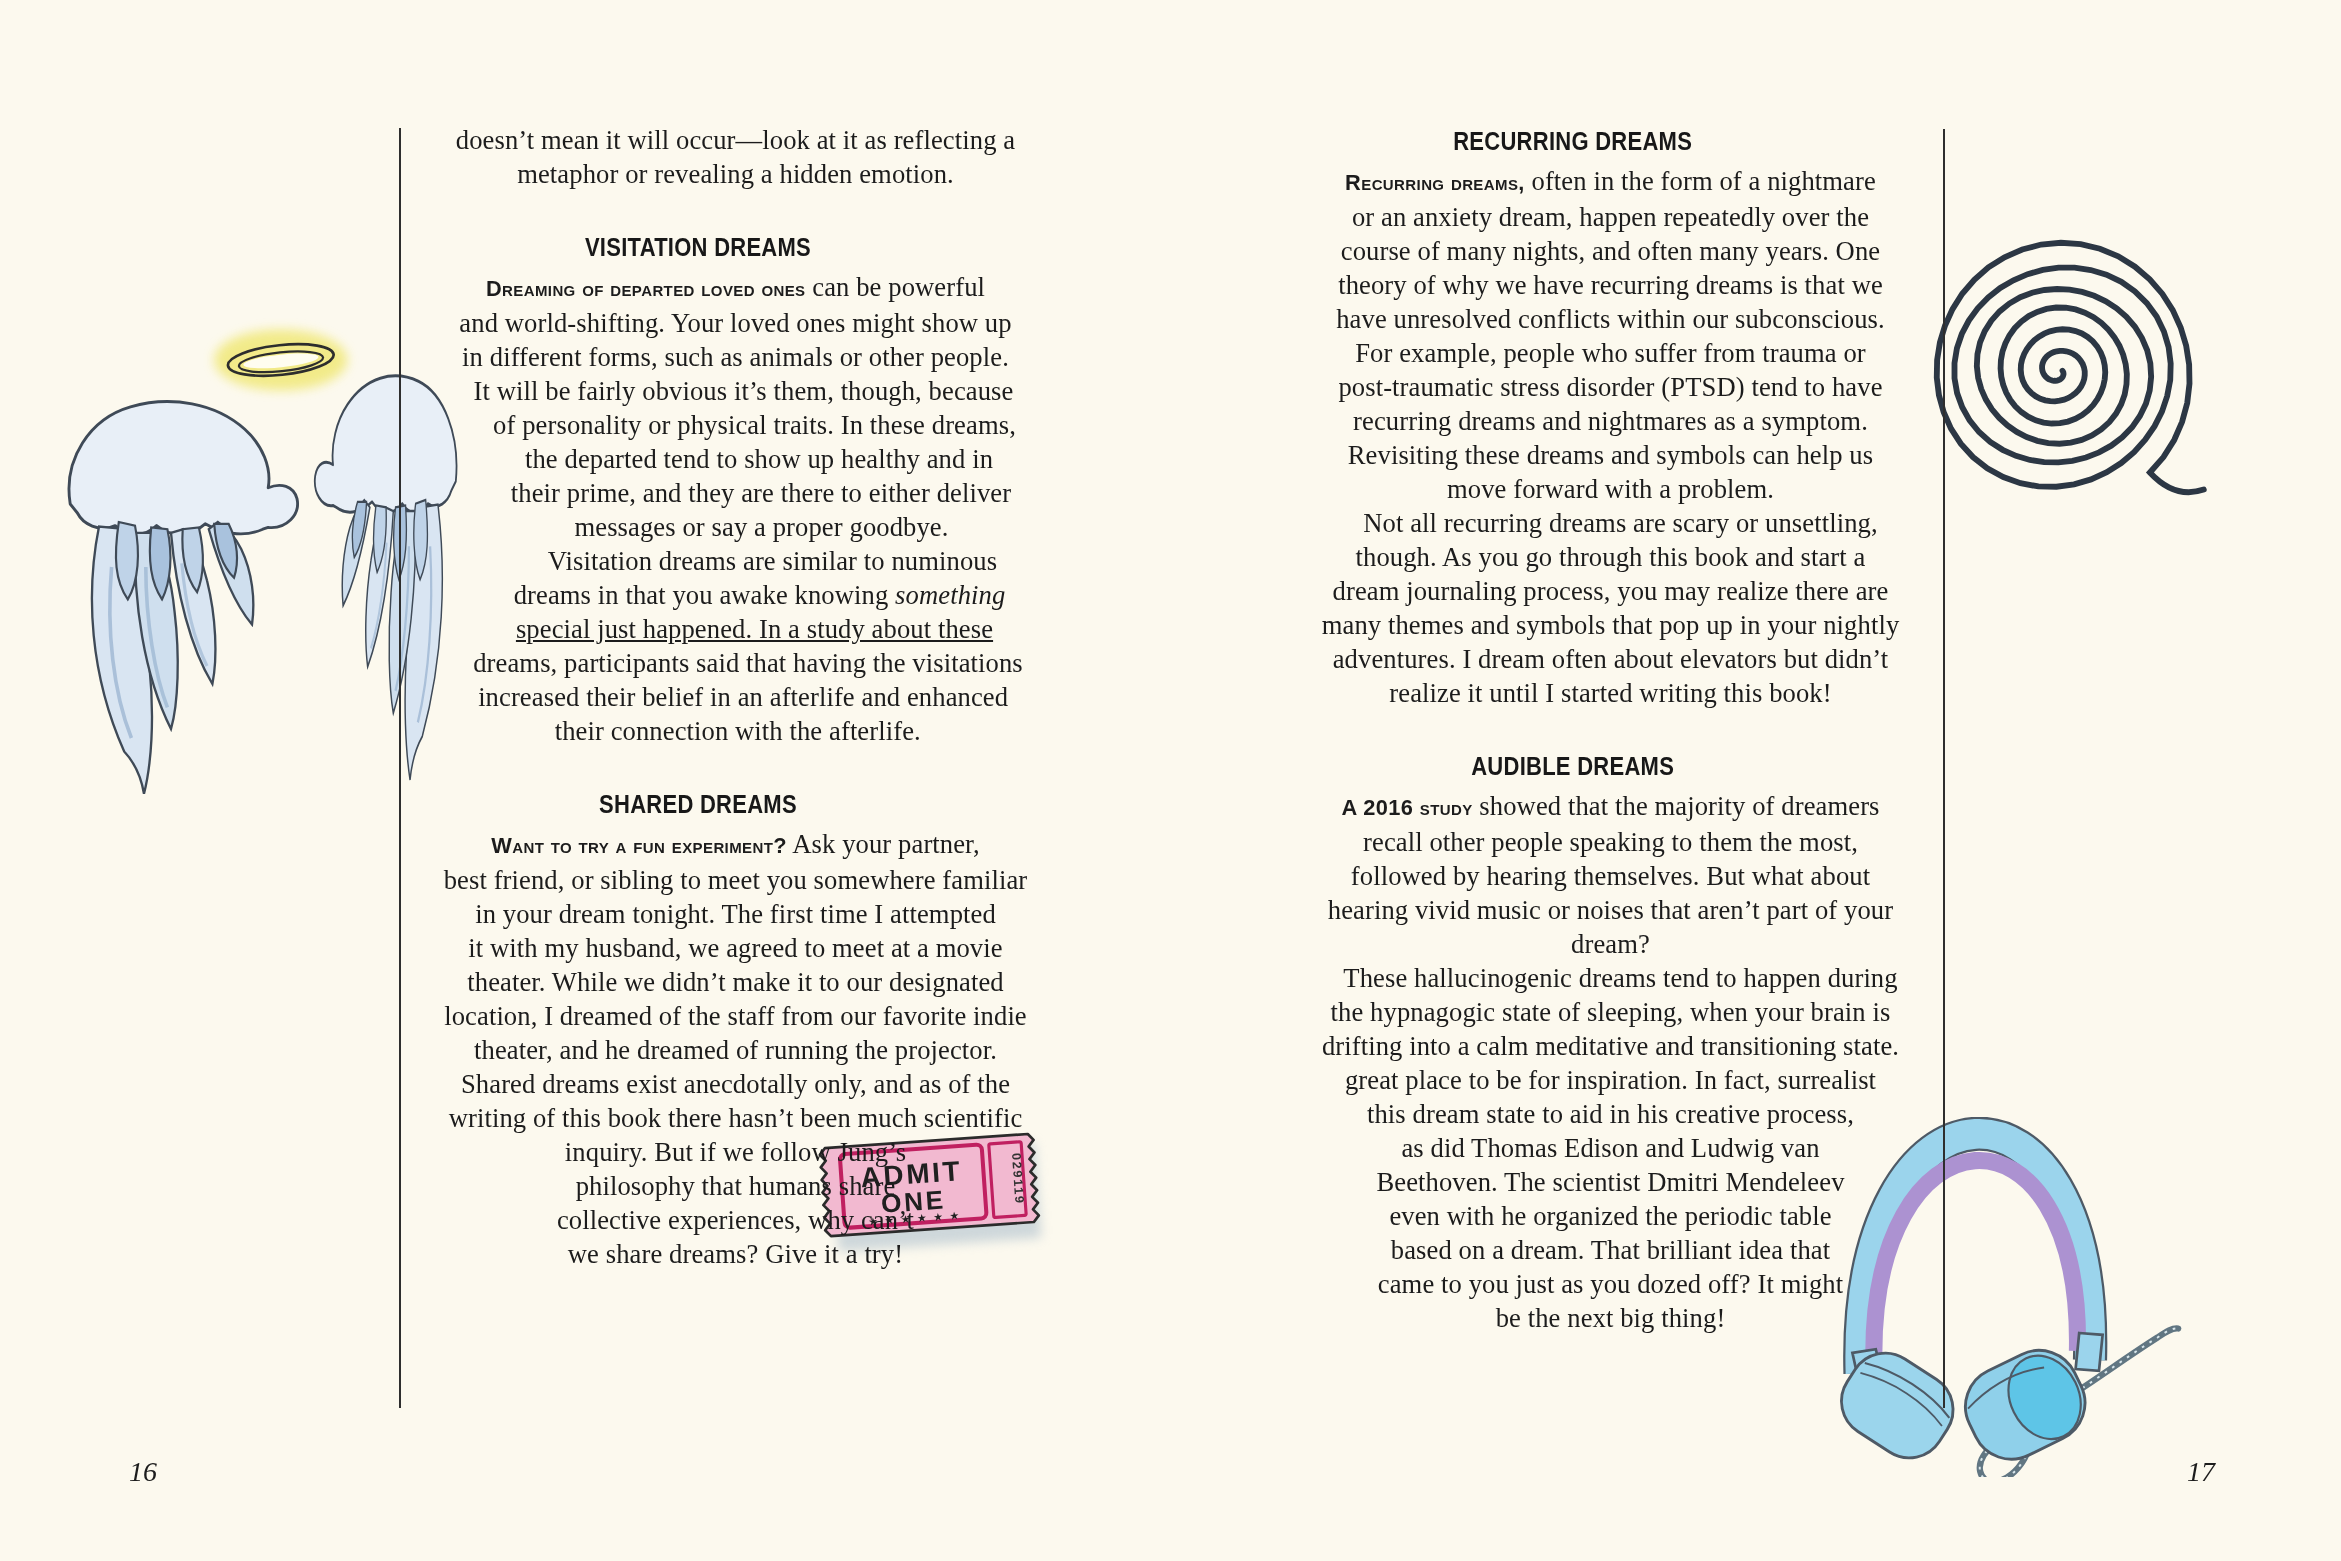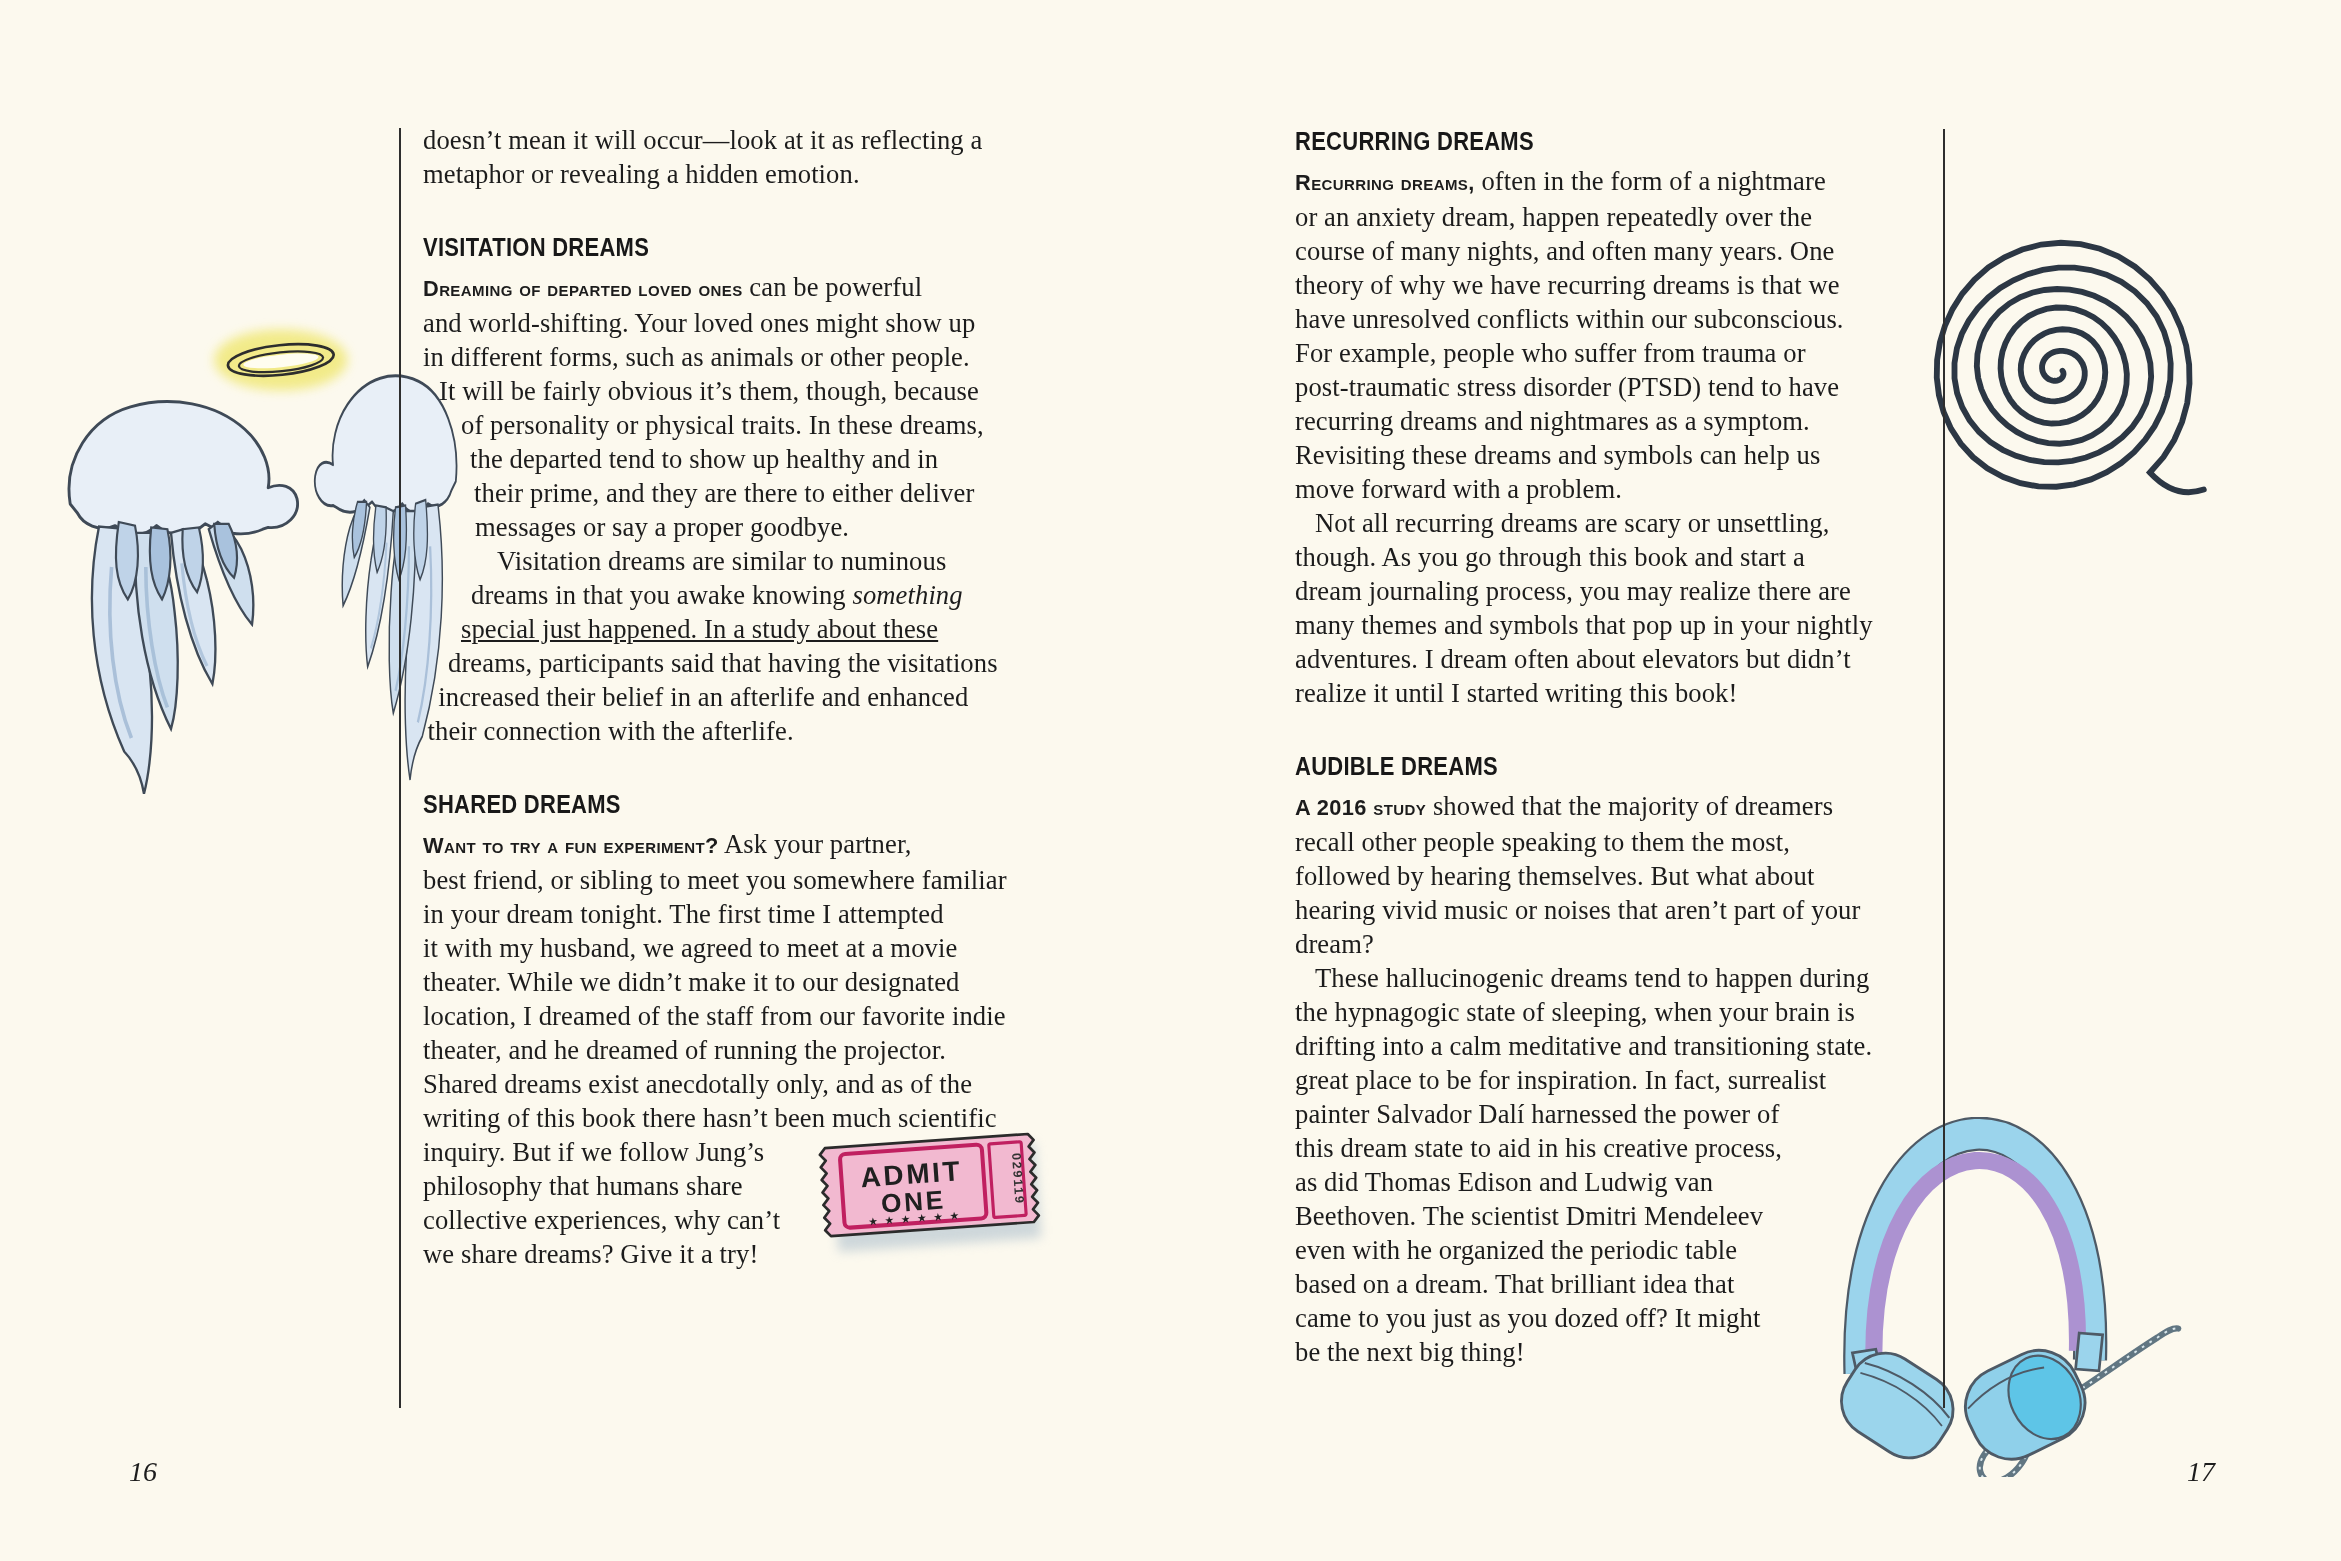--- a/index.html
+++ b/index.html
@@ -1,19 +1,19 @@
 <!DOCTYPE html>
 <html style="font-size:14.4px"><head>
 <meta charset="utf-8">
 <style>
   html,body{margin:0;padding:0;background:#e8e6da;}
   .spread{position:relative;width:2342px;height:1561px;background:#fcf9ee;overflow:hidden;
           font-family:"Liberation Serif",serif;color:#1c1c1c;}
   .rule{position:absolute;width:1.8px;background:#2e2e2e;z-index:6;}
-  .col{position:absolute;z-index:4;}
+  .col{position:absolute;z-index:4;text-align:center;}
   .line{white-space:pre;line-height:34px;font-size:26.6px;letter-spacing:0.1px;}
   .line em{font-style:italic;}
   .lead{font-family:"Liberation Sans","DejaVu Sans",sans-serif;font-weight:700;
         font-variant-caps:small-caps;font-size:0.82em;letter-spacing:0.4px;}
   .heading{font-family:"Liberation Sans","DejaVu Sans",sans-serif;font-weight:700;
            font-size:25px;line-height:31px;letter-spacing:0.3px;color:#181818;
            transform:scaleX(0.88);transform-origin:0 50%;margin:41px 0 7.2px 0;}
   .col > .heading:first-child{margin-top:0;}
   .para{margin:0;}
   .p-indent .line:first-child{padding-left:20px;}
@@ -207,21 +207,20 @@
         <div class="line">recall other people speaking to them the most,</div>
         <div class="line">followed by hearing themselves. But what about</div>
         <div class="line">hearing vivid music or noises that aren’t part of your</div>
         <div class="line">dream?</div>
       </div>
     <div class="para p-indent">
         <div class="line">These hallucinogenic dreams tend to happen during</div>
         <div class="line">the hypnagogic state of sleeping, when your brain is</div>
         <div class="line">drifting into a calm meditative and transitioning state.</div>
         <div class="line">great place to be for inspiration. In fact, surrealist</div>
-        <div class="line">painter Salvador Dalí harnessed the power of</div>
         <div class="line">this dream state to aid in his creative process,</div>
         <div class="line">as did Thomas Edison and Ludwig van</div>
         <div class="line">Beethoven. The scientist Dmitri Mendeleev</div>
         <div class="line">even with he organized the periodic table</div>
         <div class="line">based on a dream. That brilliant idea that</div>
         <div class="line">came to you just as you dozed off? It might</div>
         <div class="line">be the next big thing!</div>
       </div>
   </div>
 

